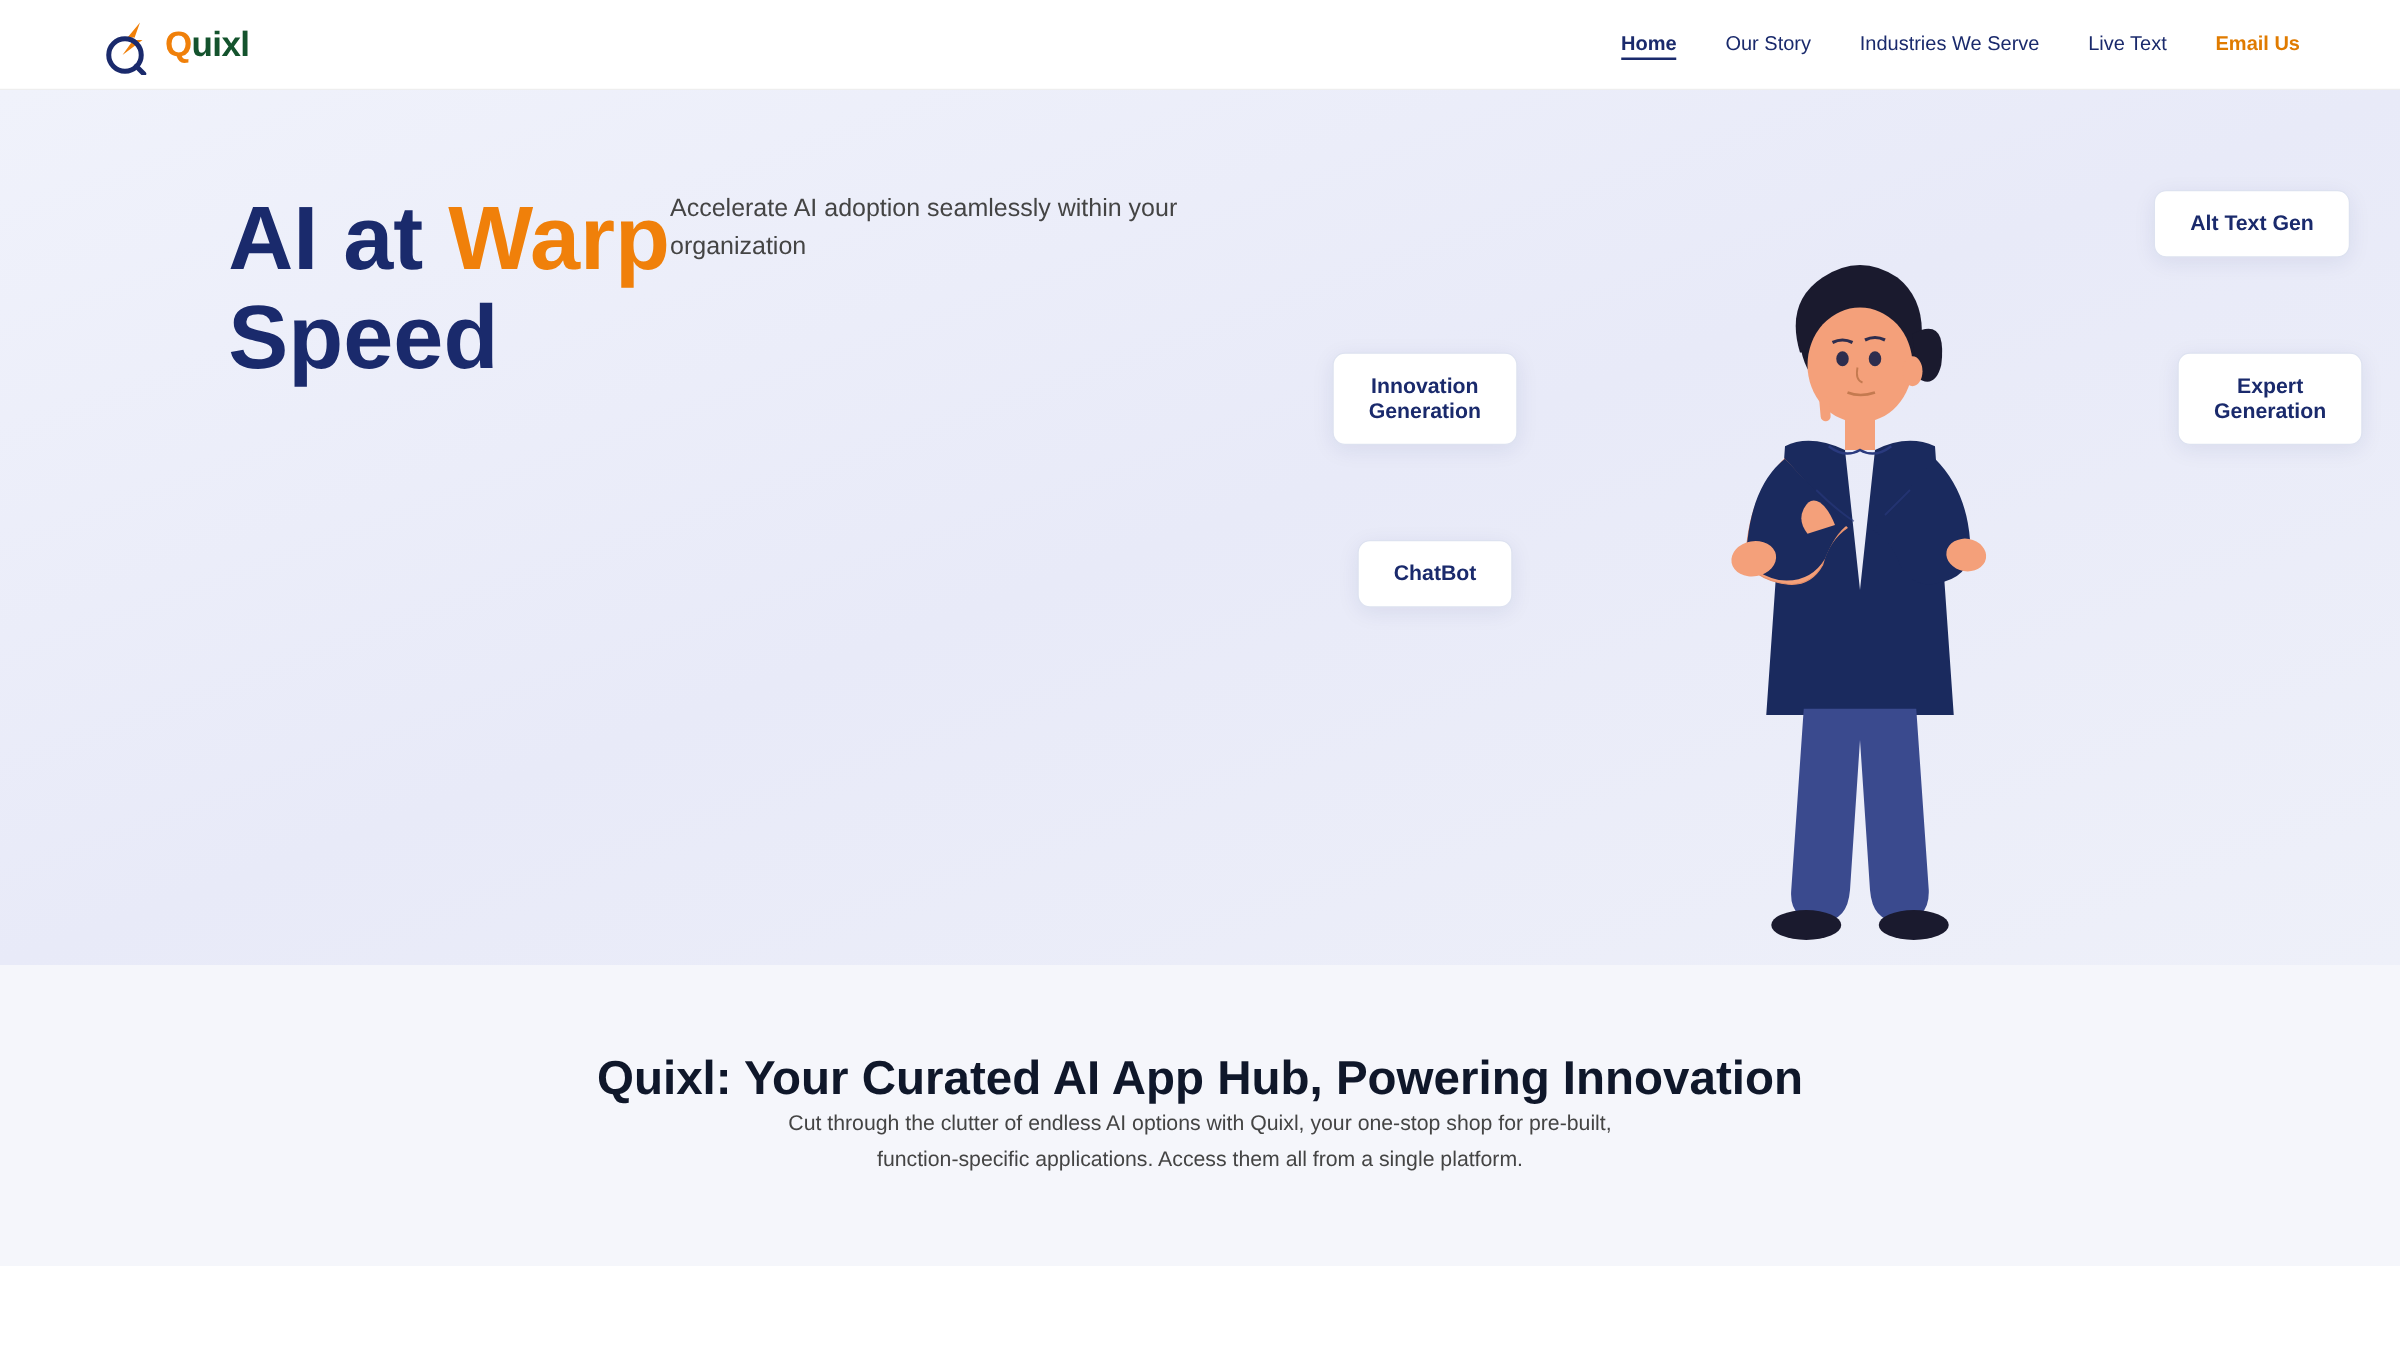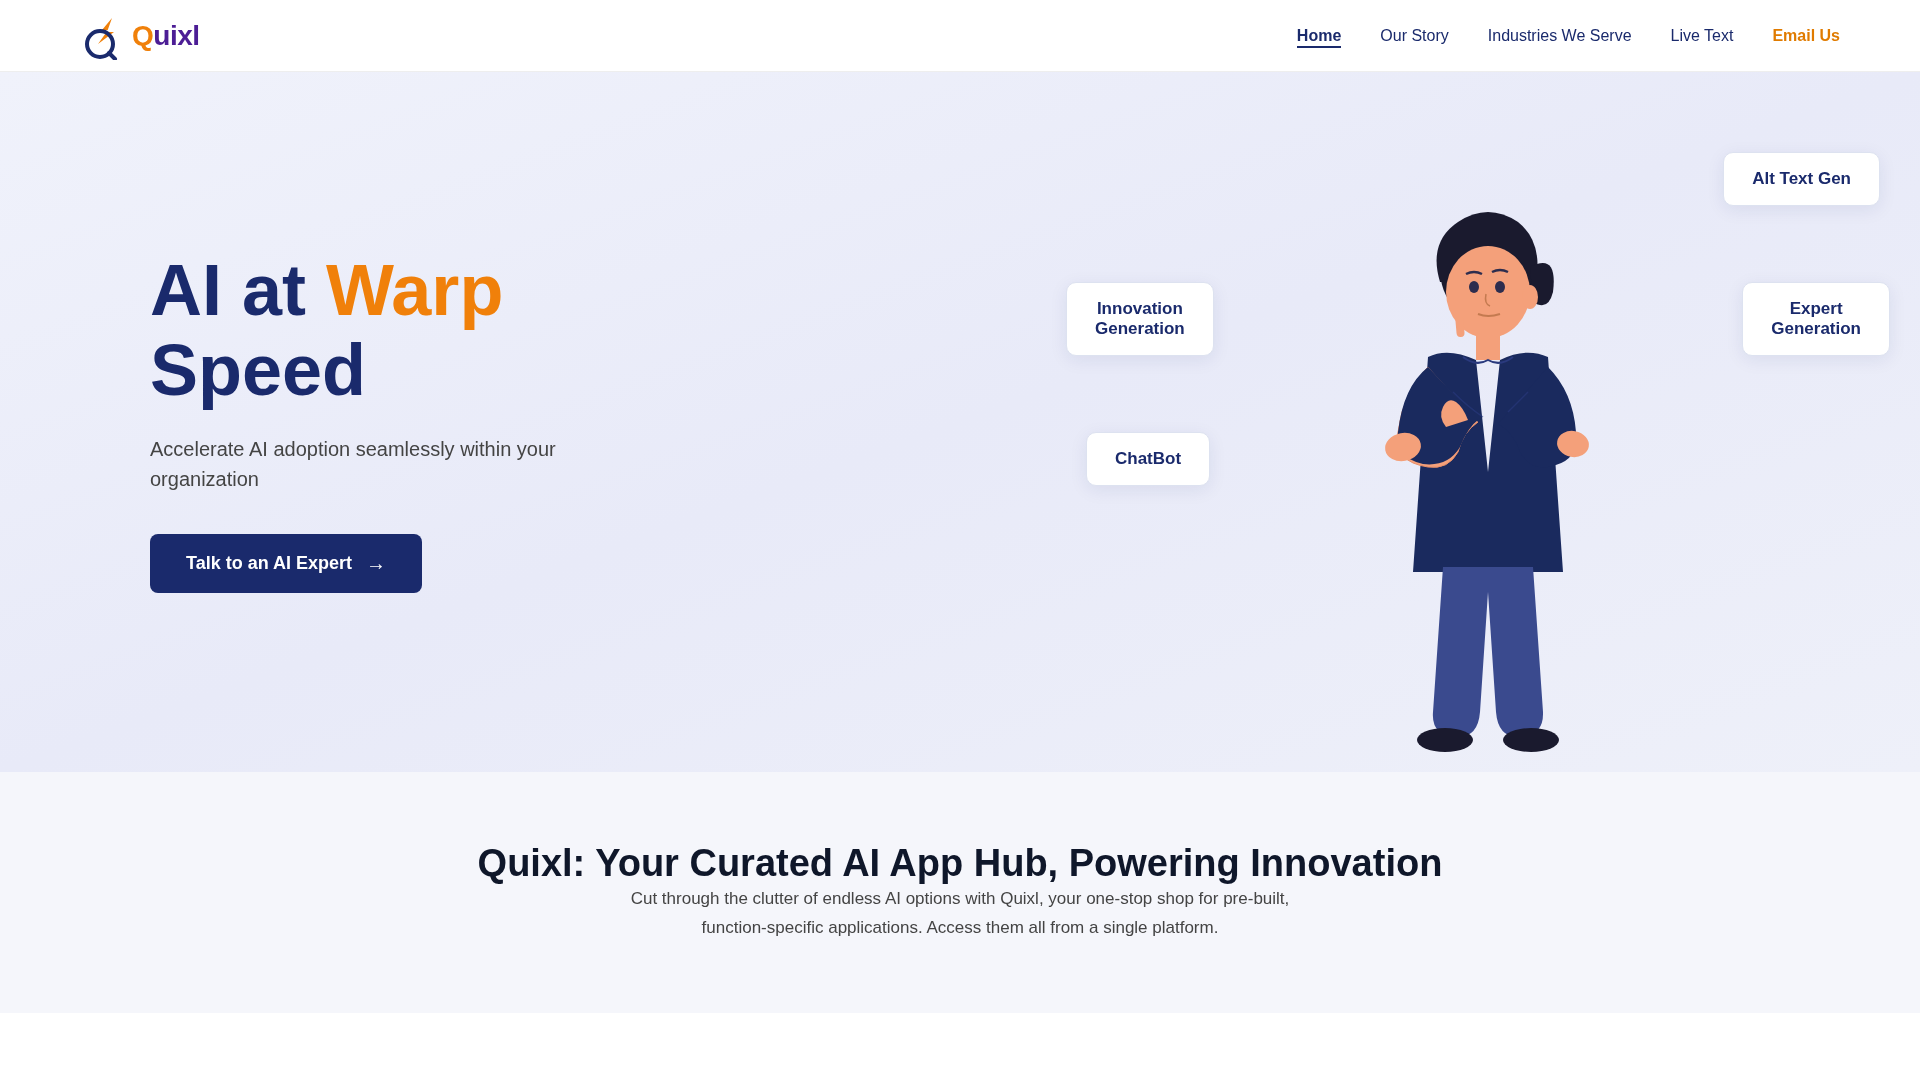--- a/index.html
+++ b/index.html
@@ -28,21 +28,21 @@
       height: 48px;
       position: relative;
       margin-right: 4px;
     }
     .logo-text {
       font-size: 28px;
       font-weight: 800;
       color: #1a2a6c;
       letter-spacing: -0.5px;
     }
-    .logo-text span { color: #4c1d95; }
+    .logo-text span { color: #14532d; }
     .nav-links {
       display: flex;
       align-items: center;
       gap: 39px;
       list-style: none;
     }
     .nav-links li a {
       text-decoration: none;
       font-size: 16px;
       color: #1a2a6c;
@@ -64,22 +64,21 @@
       background: linear-gradient(160deg, #f0f2fb 0%, #e8eaf8 50%, #eef0f9 100%);
       min-height: 700px;
       display: flex;
       align-items: stretch;
       position: relative;
       overflow: hidden;
     }
     .hero-left {
       flex: 0 0 55%;
       display: flex;
-      flex-direction: column;
-      justify-content: center;
+      justify-content: flex-end;
       padding: 80px 80px 80px 150px;
     }
     .hero-title {
       font-size: 72px;
       font-weight: 800;
       line-height: 1.1;
       color: #1a2a6c;
       margin-bottom: 24px;
     }
     .hero-title .orange { color: #f0800a; }
@@ -207,24 +206,20 @@
   </ul>
 </nav>
 
 <section class="hero">
   <div class="hero-left">
     <h1 class="hero-title">
       <span>AI at </span><span class="orange">Warp</span><br>
       <span>Speed</span>
     </h1>
     <p class="hero-subtitle">Accelerate AI adoption seamlessly within your organization</p>
-    <button class="cta-btn">
-      <span>Talk to an AI Expert</span>
-      <span class="arrow">→</span>
-    </button>
   </div>
 
   <div class="hero-right">
 
 
     <div class="feature-card card-alt-text-gen">
       <div>Alt Text Gen</div>
     </div>
 
     <div class="feature-card card-assessment">

